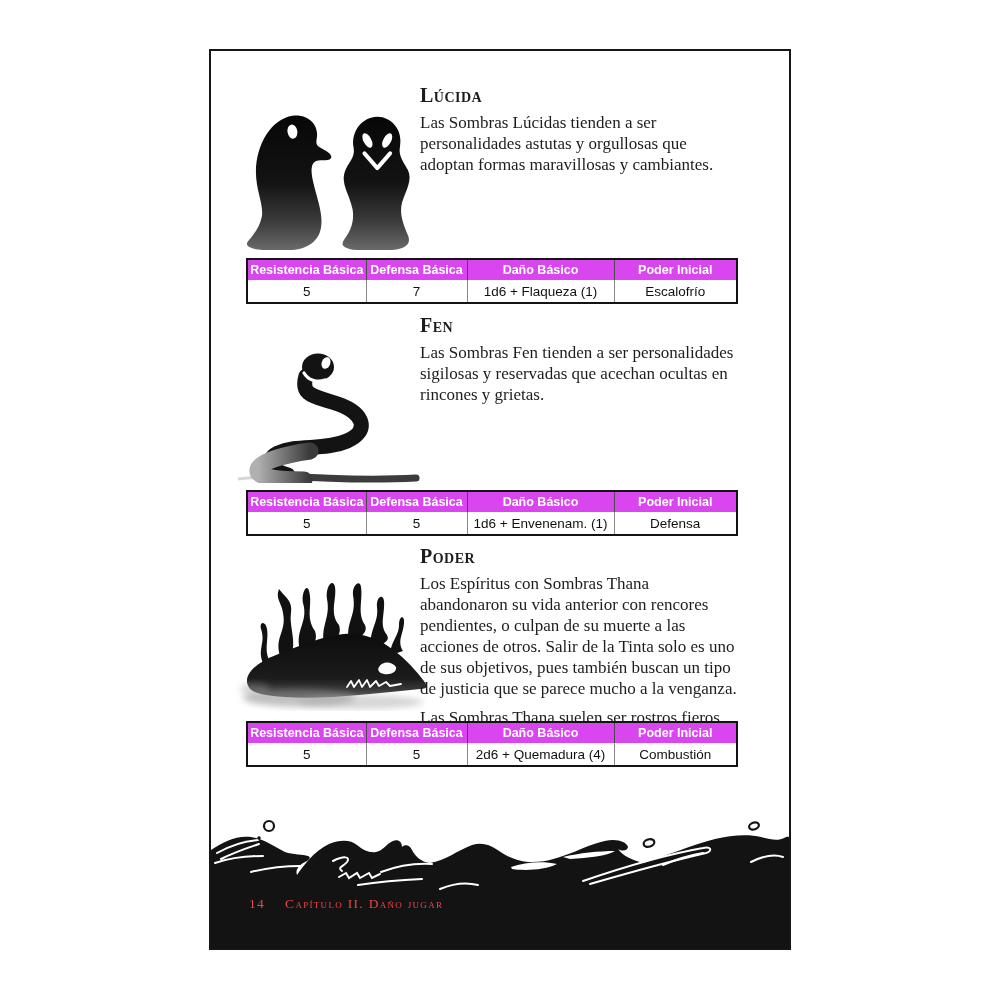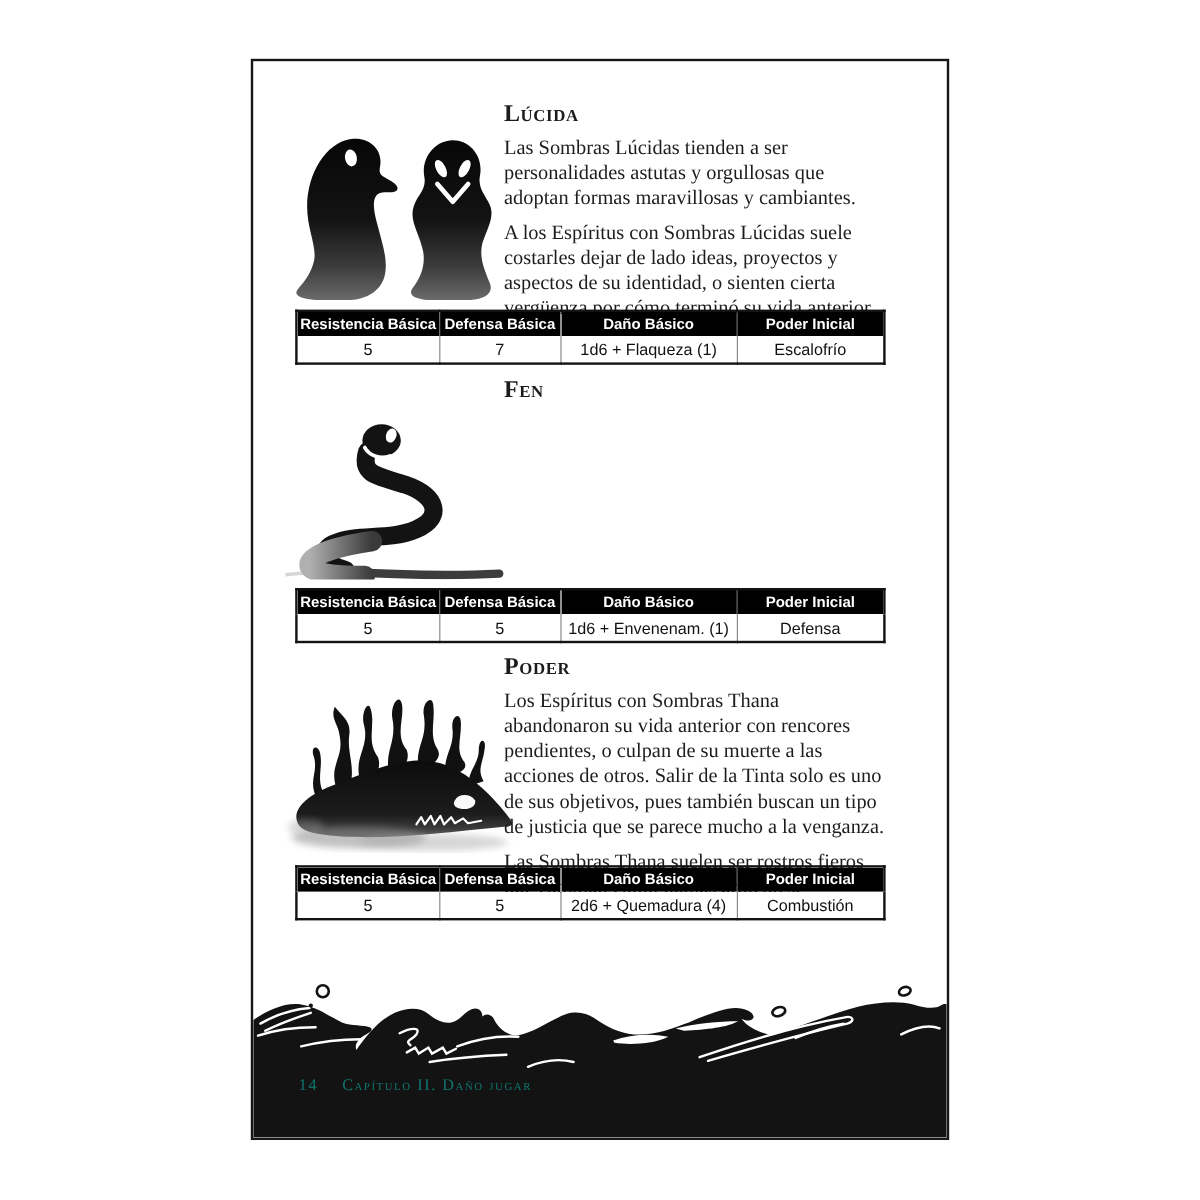--- a/index.html
+++ b/index.html
@@ -17,30 +17,30 @@
   .copy-lucida{top:61px}.copy-fen{top:291px}.copy-thana{top:522px}
   
   .illus{position:absolute;display:block;}
   .illus-lucida{left:19px;top:53px}
   .illus-fen{left:19px;top:297px}
   .illus-thana{left:22px;top:520px}
   
   .stats{position:absolute;left:35px;width:492px;border-collapse:collapse;table-layout:fixed;
          text-align:center;font-family:"Liberation Sans",sans-serif;border:2px solid #131313;}
   .t-lucida{top:207px}.t-fen{top:439px}.t-thana{top:670px}
-  .stats th{background:#000000;color:#ffffff;font-size:12.5px;font-weight:bold;height:20px;
+  .stats th{background:#d946ef;color:#ffffff;font-size:12.5px;font-weight:bold;height:20px;
             padding:0 2px;border-left:1px solid #4a4a4a;white-space:nowrap;overflow:hidden;}
   .stats th:first-child{border-left:none;}
   .stats td{font-size:13.5px;color:#111111;height:22px;padding:0 2px;border-left:1px solid #8a8a8a;
             background:#ffffff;white-space:nowrap;overflow:hidden;}
   .stats td:first-child{border-left:none;}
   
   .wave{position:absolute;left:0;bottom:0;width:578px;height:162px;display:block;}
   .footer{position:absolute;left:38px;top:845px;display:flex;gap:20px;align-items:baseline;
-          color:#0f766e;font-variant:small-caps;font-size:13.5px;letter-spacing:1.3px;}
+          color:#ef4444;font-variant:small-caps;font-size:13.5px;letter-spacing:1.3px;}
 </style>
 </head>
 <body>
 
 <div class="canvas">
   <article class="page">
 
     <svg class="illus illus-lucida" width="190" height="148" viewBox="0 0 190 150">
       <defs>
         <linearGradient id="g1" x1="0" y1="0" x2="0" y2="1">
@@ -53,21 +53,20 @@
       <path fill="url(#g1)" d="M32,148 C20,147 13,144 17,139 C24,131 29,124 31,114 C33,102 25,88 25,69 C25,41 41,15 62,12 C76,10 87,19 87,31 C87,37 84,41 90,44 C97,48 103,51 101,55 C98,59 89,55 84,59 C80,63 81,72 84,83 C88,99 93,112 91,125 C89,139 77,147 62,148 Z"></path>
       <ellipse cx="62" cy="28" rx="5" ry="7.2" fill="#ffffff" transform="rotate(-10 62 28)"></ellipse>
       <path fill="url(#g1)" d="M127,148 C116,147 110,144 114,138 C121,129 125,119 123,107 C120,92 111,81 115,69 C118,59 126,55 124,44 C121,28 133,13 148,13 C163,13 174,27 171,43 C169,53 175,59 179,67 C184,77 177,88 173,100 C170,112 175,123 179,133 C183,142 176,147 163,148 Z"></path>
       <ellipse cx="138" cy="37" rx="4" ry="8" fill="#ffffff" transform="rotate(-28 138 37)"></ellipse>
       <ellipse cx="158" cy="37" rx="4" ry="8" fill="#ffffff" transform="rotate(28 158 37)"></ellipse>
       <path d="M135,50 L148,65 L161,50" stroke="#ffffff" stroke-width="4" fill="none" stroke-linecap="round" stroke-linejoin="round"></path>
     </svg>
     <h2 class="h h-lucida">Lúcida</h2>
     <div class="copy copy-lucida">
       <p>Las Sombras Lúcidas tienden a ser personalidades astutas y orgullosas que adoptan formas maravillosas y cambiantes.</p>
-      <p>A los Espíritus con Sombras Lúcidas suele costarles dejar de lado ideas, proyectos y aspectos de su identidad, o sienten cierta vergüenza por cómo terminó su vida anterior.</p>
     </div>
     <table class="stats t-lucida">
       <colgroup>
           <col style="width:24.3%">
           <col style="width:20.6%">
           <col style="width:30%">
           <col style="width:25.1%">
         </colgroup>
       <thead>
           <tr>
@@ -97,20 +96,21 @@
       <path d="M8,131 C22,129 36,129 48,131" stroke="#c4c4c4" stroke-width="3" fill="none" opacity="0.7"></path>
       <path d="M52,128 C100,131 150,132 186,130" stroke="#3c3c3c" stroke-width="7" fill="none" stroke-linecap="round"></path>
       <path d="M76,28 C70,48 84,48 108,56 C134,65 140,83 117,93 C94,103 68,96 48,105 C36,111 38,122 58,127" stroke="#131313" stroke-width="15" fill="none" stroke-linecap="round"></path>
       <path d="M80,103 C52,107 29,114 28,122 C27,129 45,132 74,132" stroke="url(#coil)" stroke-width="17" fill="none" stroke-linecap="round"></path>
       <ellipse cx="88" cy="19" rx="16" ry="13.5" fill="#131313"></ellipse>
       <path d="M74,25 C78,32 87,35 95,32" stroke="#ffffff" stroke-width="3.2" fill="none" stroke-linecap="round"></path>
       <ellipse cx="96" cy="15" rx="4.3" ry="6" fill="#ffffff" transform="rotate(20 96 15)"></ellipse>
     </svg>
     <h2 class="h h-fen">Fen</h2>
     <div class="copy copy-fen">
+      <p>Las Sombras Fen tienden a ser personalidades sigilosas y reservadas que acechan ocultas en rincones y grietas.</p>
     </div>
     <table class="stats t-fen">
       <colgroup>
           <col style="width:24.3%">
           <col style="width:20.6%">
           <col style="width:30%">
           <col style="width:25.1%">
         </colgroup>
       <thead>
           <tr>

